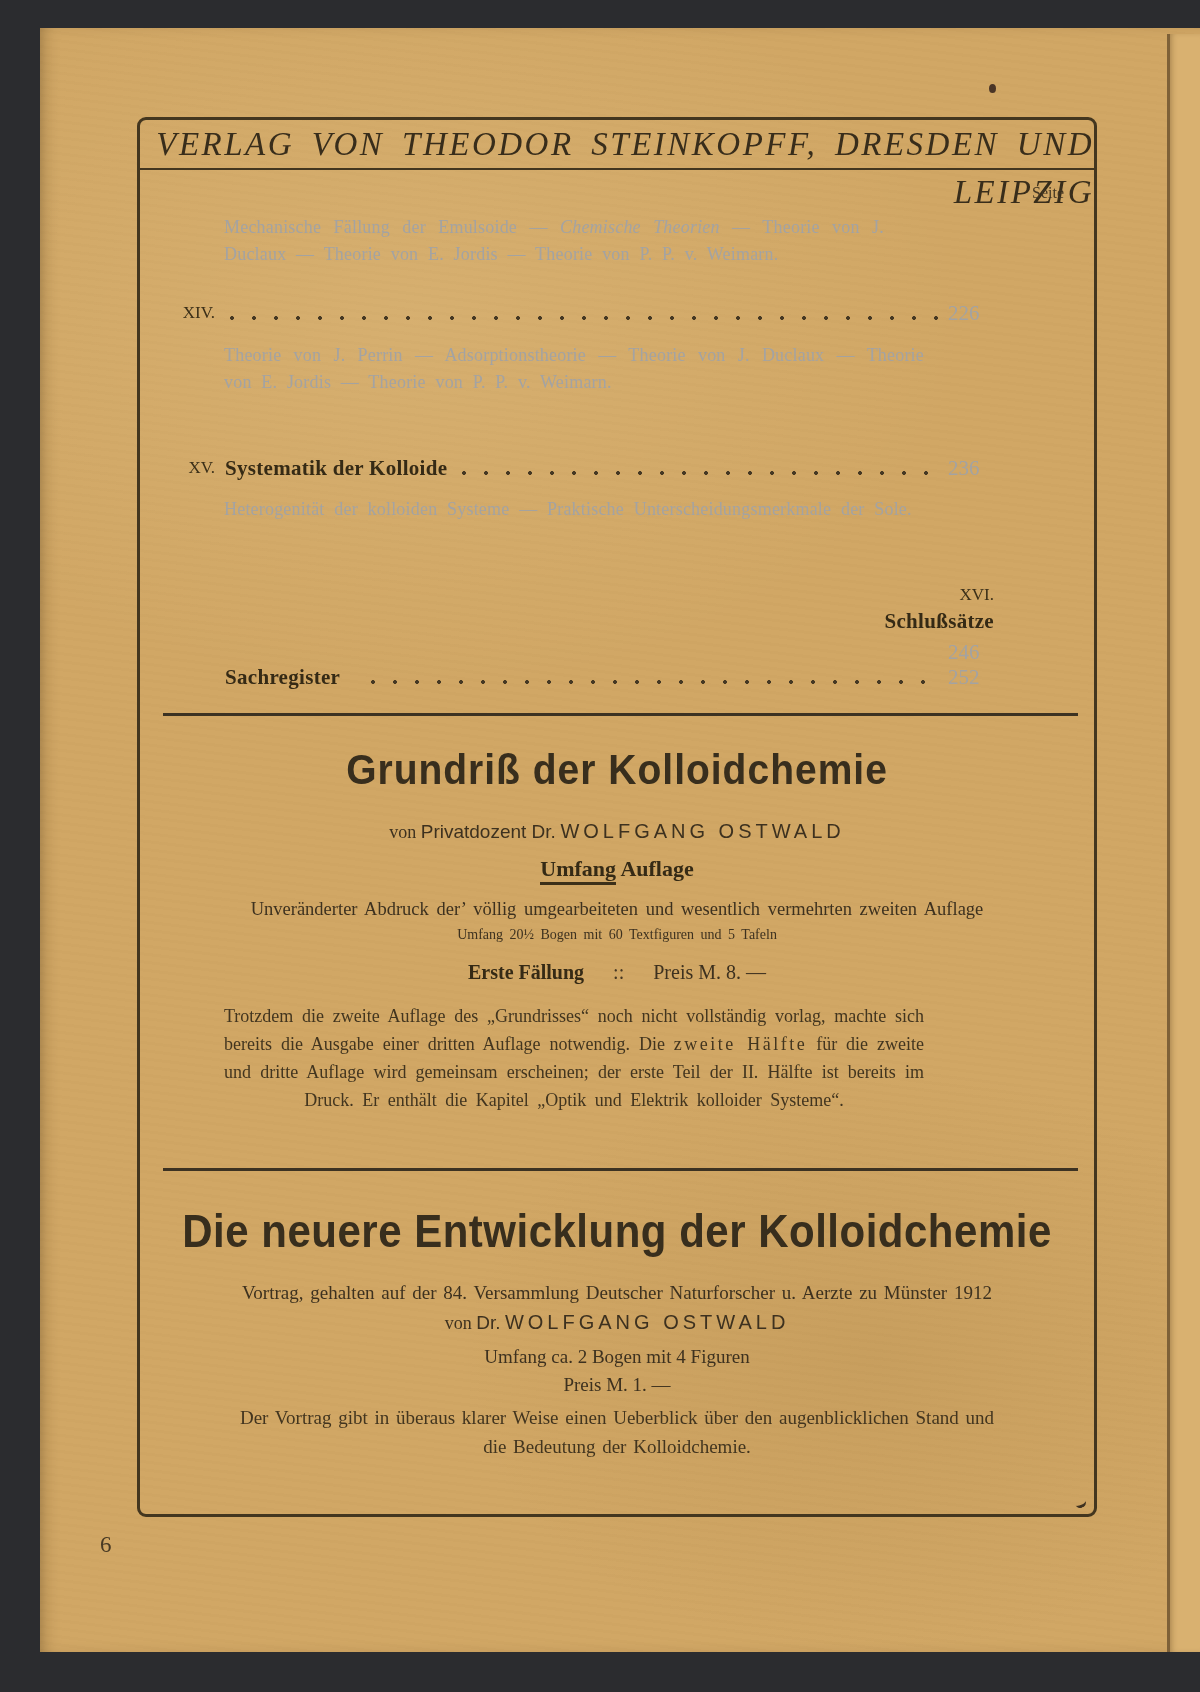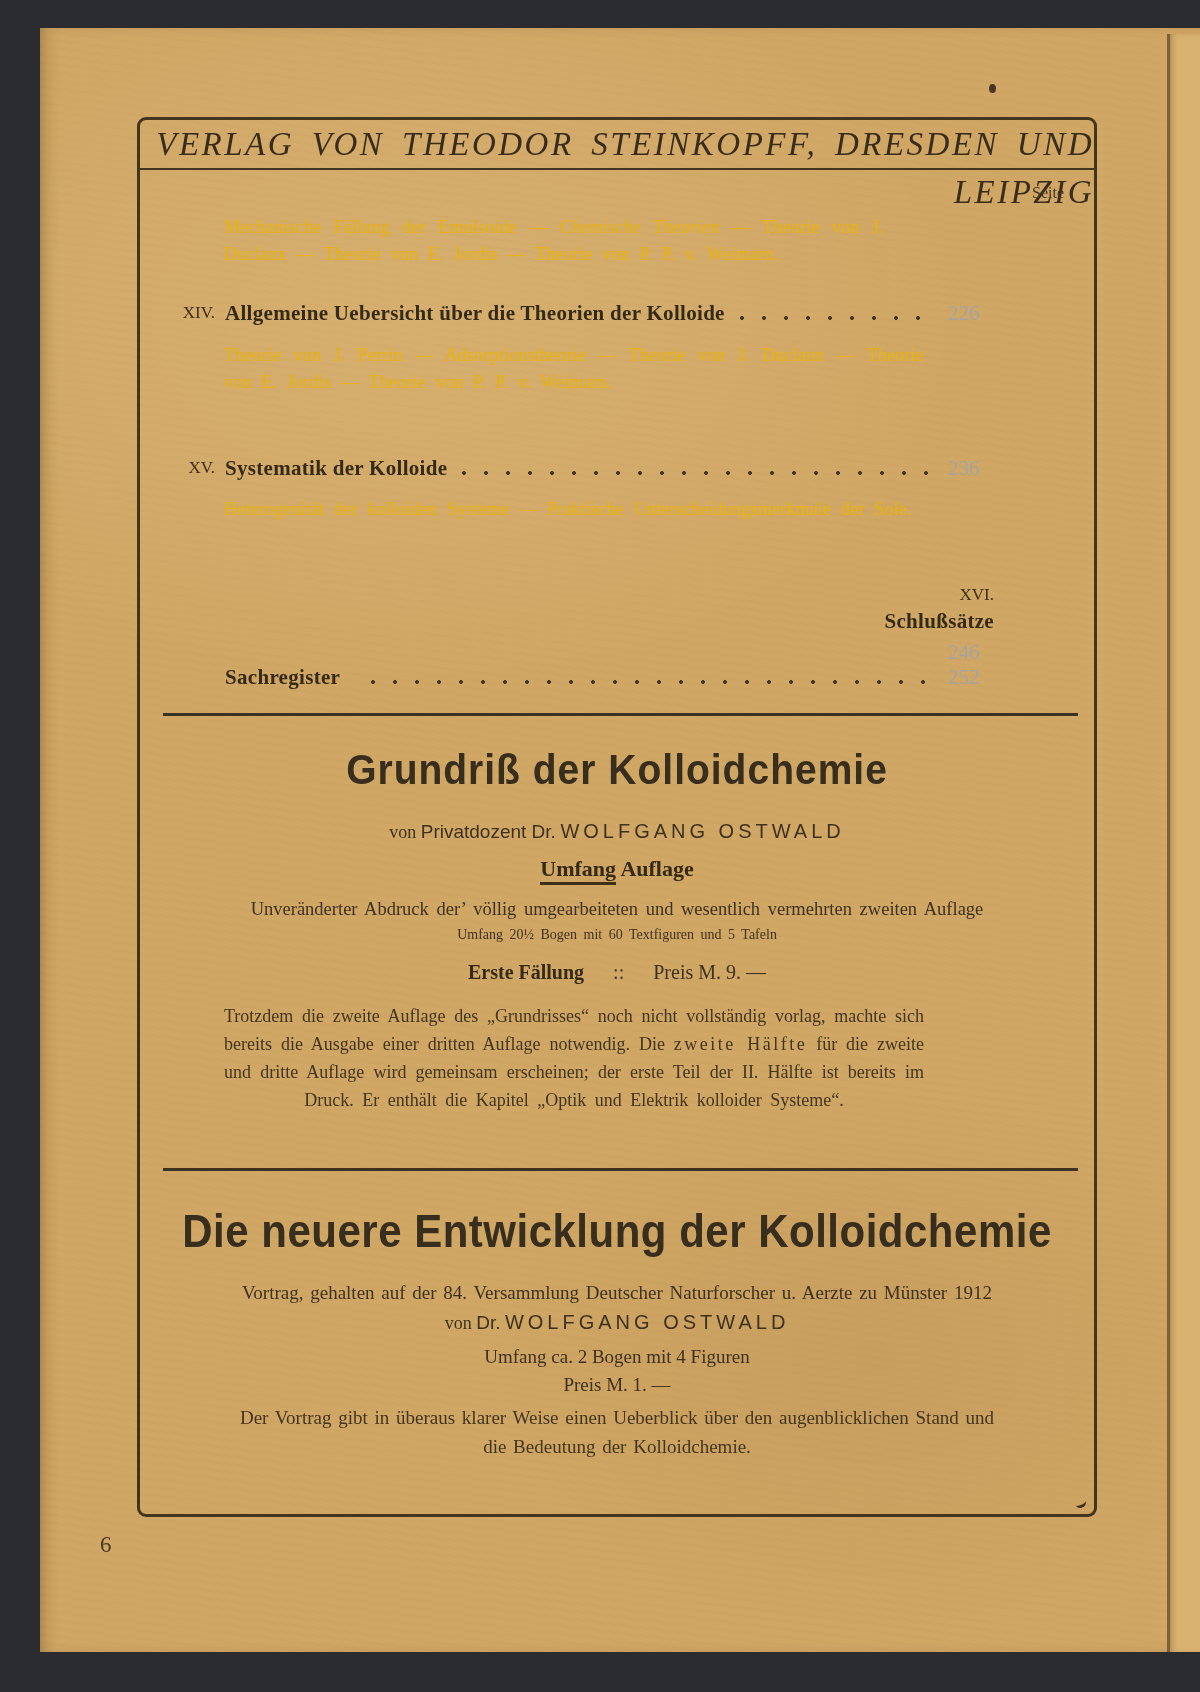--- a/index.html
+++ b/index.html
@@ -32,21 +32,21 @@
   .masthead{
     position:absolute;left:0;right:0;top:0;height:48px;
     border-bottom:2px solid #43361f;
     text-align:right;line-height:48px;
     font-style:italic;font-size:33px;letter-spacing:2.5px;word-spacing:7px;
     color:#382d1b;
   }
   .seite{position:absolute;right:30px;top:64px;font-size:16px;color:#453723;}
   .block{position:absolute;}
   .just{text-align:justify;word-spacing:5px;letter-spacing:0.2px;}
-  .note,.intro{font-size:18px;line-height:27px;color:#eab308;}
+  .note,.intro{font-size:18px;line-height:27px;color:#a3a3a3;}
   
   .toc-row{
     position:absolute;left:28px;right:100px;
     display:flex;align-items:flex-end;
   }
   .numeral{width:47px;text-align:right;font-size:17px;line-height:26px;flex:none;color:#3c3019;}
   .row-title{margin-left:10px;font-weight:bold;font-size:21px;line-height:26px;letter-spacing:0.3px;color:#352a15;flex:none;}
   .leader{
     flex:1;height:6px;margin:0 10px 5px 14px;align-self:flex-end;
     background-image:radial-gradient(circle at 3px 3px, #453823 1.7px, transparent 2.2px);
@@ -91,21 +91,20 @@
   </div>
 
   <div class="seite">Seite</div>
 
   <div class="block intro just" style="left:84px;top:94px;width:660px;">
     <span>Mechanische Fällung der Emulsoide — </span><span style="font-style:italic">Chemische Theorien</span><span> — Theorie von J. Duclaux — Theorie von E. Jordis — Theorie von P. P. v. Weimarn.</span>
   </div>
 
   <div class="toc-row" style="top:180px;">
     <span class="numeral">XIV.</span>
-    <span class="row-title">Allgemeine Uebersicht über die Theorien der Kolloide</span>
     <span class="leader"></span>
     <span class="pagenum">226</span>
   </div>
   <div class="block note just" style="left:84px;top:222px;width:700px;">Theorie von J. Perrin — Adsorptionstheorie — Theorie von J. Duclaux — Theorie von E. Jordis — Theorie von P. P. v. Weimarn.</div>
 
   <div class="toc-row" style="top:335px;">
     <span class="numeral">XV.</span>
     <span class="row-title">Systematik der Kolloide</span>
     <span class="leader"></span>
     <span class="pagenum">236</span>
@@ -139,21 +138,21 @@
     </div>
     <div class="center-line" style="top:736px;font-size:22px;font-weight:bold;color:#352a15;">
       <span class="u-line">Umfang</span>
       <span>Auflage</span>
     </div>
     <div class="center-line" style="top:779px;font-size:18.5px;word-spacing:3px;">Unveränderter Abdruck der’ völlig umgearbeiteten und wesentlich vermehrten zweiten Auflage</div>
     <div class="center-line" style="top:807px;font-size:14px;word-spacing:3px;">Umfang 20½ Bogen mit 60 Textfiguren und 5 Tafeln</div>
     <div class="center-line" style="top:841px;font-size:20px;">
       <span style="font-weight:bold;color:#352a15;">Erste Fällung</span>
       <span style="margin:0 24px;color:#453723;">::</span>
-      <span>Preis M. 9. —</span>
+      <span>Preis M. 8. —</span>
     </div>
     <div class="block ad-par" style="left:84px;top:882px;width:700px;">
       <span>Trotzdem die zweite Auflage des „Grundrisses“ noch nicht vollständig vorlag, machte sich bereits die Ausgabe einer dritten Auflage notwendig.  Die </span><span style="letter-spacing:2.5px;">zweite Hälfte</span><span> für die zweite und dritte Auflage wird gemeinsam erscheinen; der erste Teil der II. Hälfte ist bereits im Druck.  Er enthält die Kapitel „Optik und Elektrik kolloider Systeme“.</span>
     </div>
   </div>
 
   <div class="rule" style="top:1048px;"></div>
 
   <div>
     <div class="display-title" style="top:1088px;font-size:42px;letter-spacing:0.5px;">

